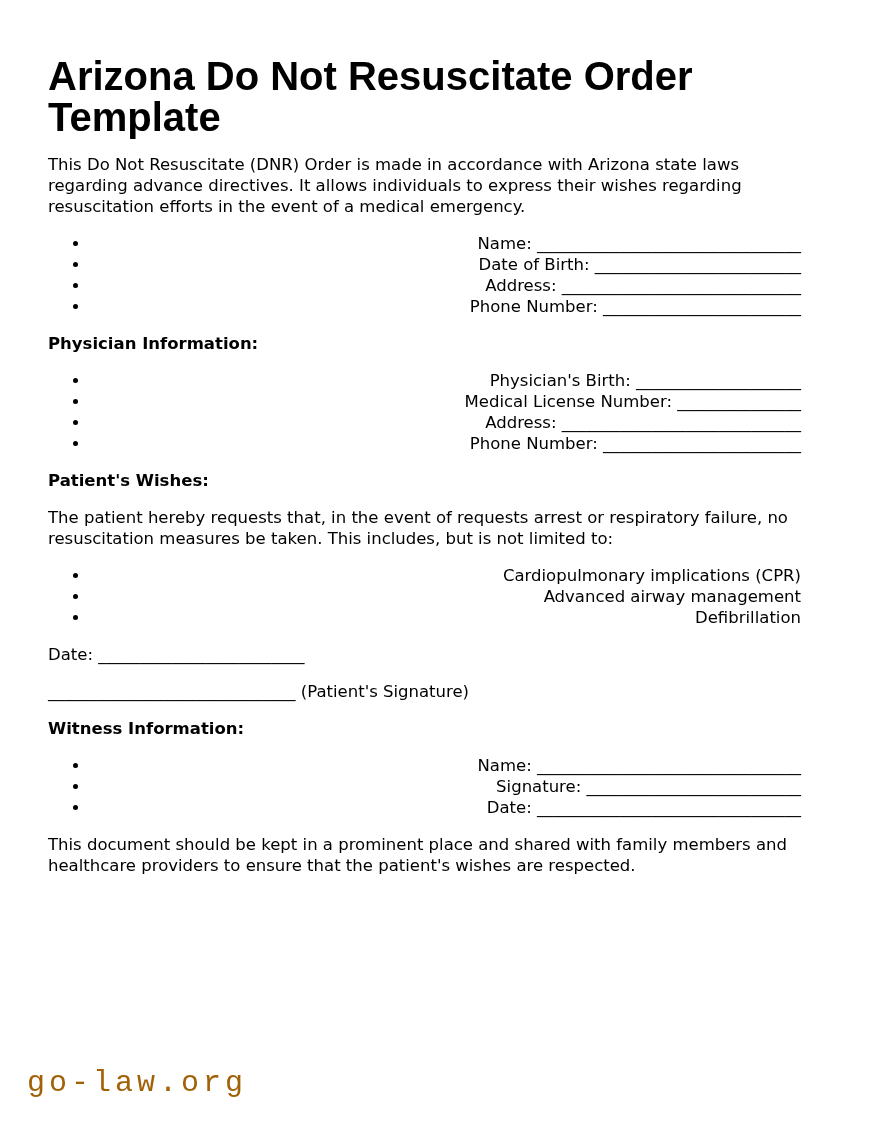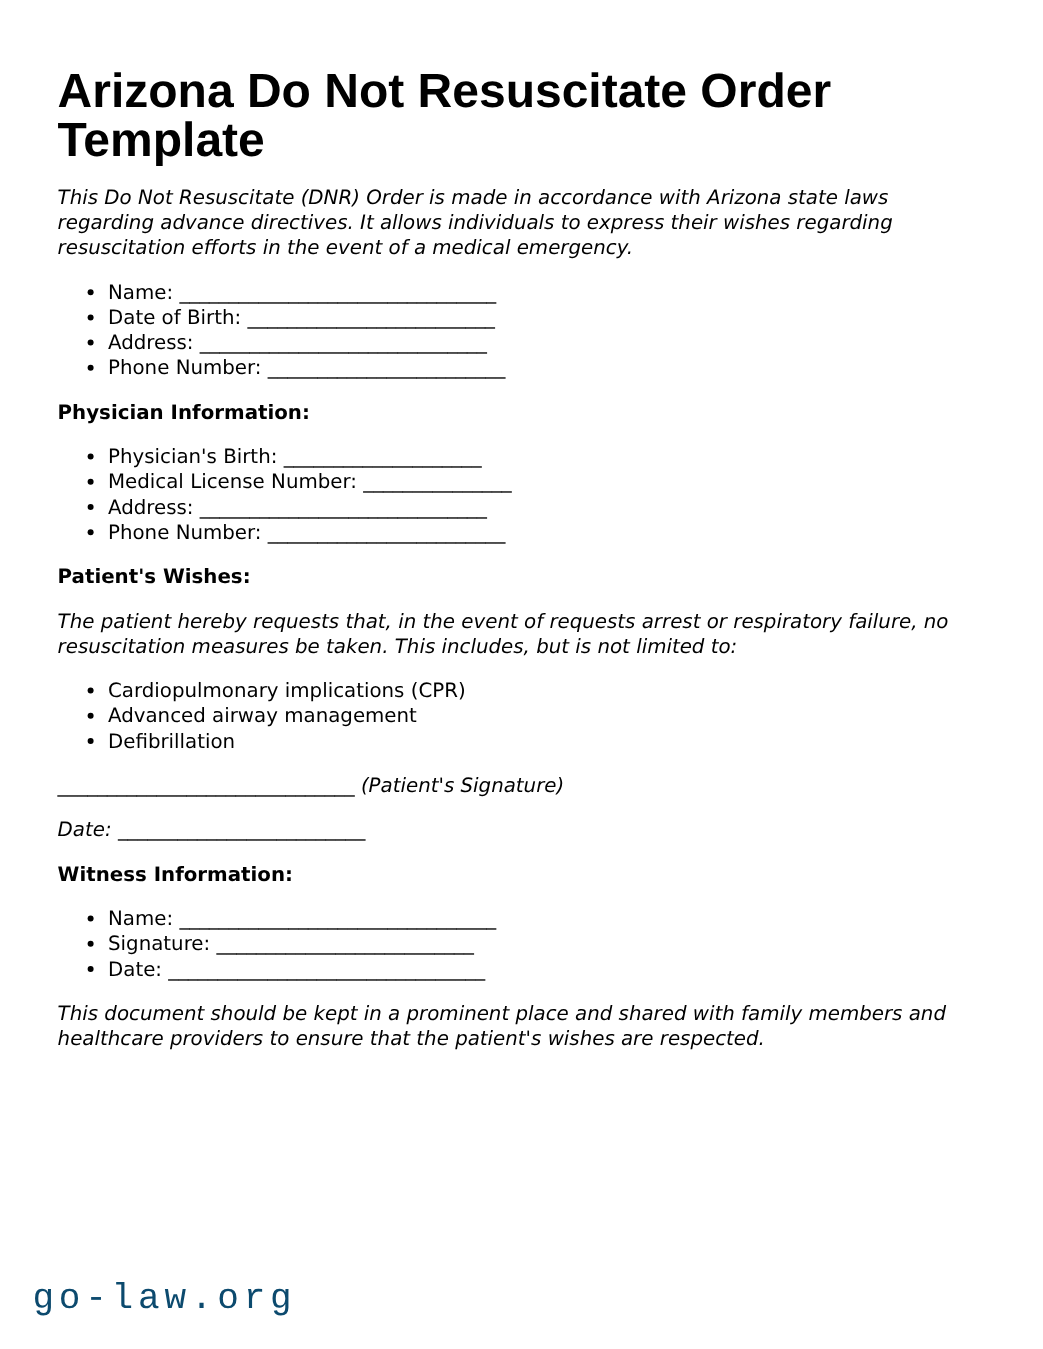--- a/index.html
+++ b/index.html
@@ -22,45 +22,45 @@
     font-size: 40px;
     line-height: 1.03;
     color: #000000;
     max-width: 700px;
   }
   .para {
     margin: 16px 0 0 0;
     font-size: 16.5px;
     line-height: 21px;
     max-width: 745px;
-    font-style: italic;
   }
   .heading {
     margin: 16px 0 0 0;
     font-size: 16.5px;
     line-height: 21px;
     font-weight: bold;
   }
   .list {
     margin: 16px 0 0 0;
     padding: 0 0 0 42px;
     list-style: disc;
   }
   .item {
     font-size: 16.5px;
     line-height: 21px;
+    text-align: right;
   }
   .footer {
     position: absolute;
     left: 27px;
     bottom: 24px;
     font-family: "Liberation Mono", monospace;
     font-size: 30px;
     letter-spacing: 4px;
-    color: #0c4a6e;
+    color: #a16207;
     white-space: nowrap;
   }
 </style>
 </head>
 <body>
 
 <div class="page">
 
   <h1 class="title">Arizona Do Not Resuscitate Order Template</h1>
 
@@ -82,22 +82,22 @@
   </ul>
 
   <h2 class="heading">Patient's Wishes:</h2>
   <p class="para">The patient hereby requests that, in the event of requests arrest or respiratory failure, no resuscitation measures be taken. This includes, but is not limited to:</p>
   <ul class="list">
     <li class="item">Cardiopulmonary implications (CPR)</li>
     <li class="item">Advanced airway management</li>
     <li class="item">Defibrillation</li>
   </ul>
 
+  <p class="para">Date: _________________________</p>
   <p class="para">______________________________ (Patient's Signature)</p>
-  <p class="para">Date: _________________________</p>
 
   <h2 class="heading">Witness Information:</h2>
   <ul class="list">
     <li class="item">Name: ________________________________</li>
     <li class="item">Signature: __________________________</li>
     <li class="item">Date: ________________________________</li>
   </ul>
 
   <p class="para">This document should be kept in a prominent place and shared with family members and healthcare providers to ensure that the patient's wishes are respected.</p>
 

